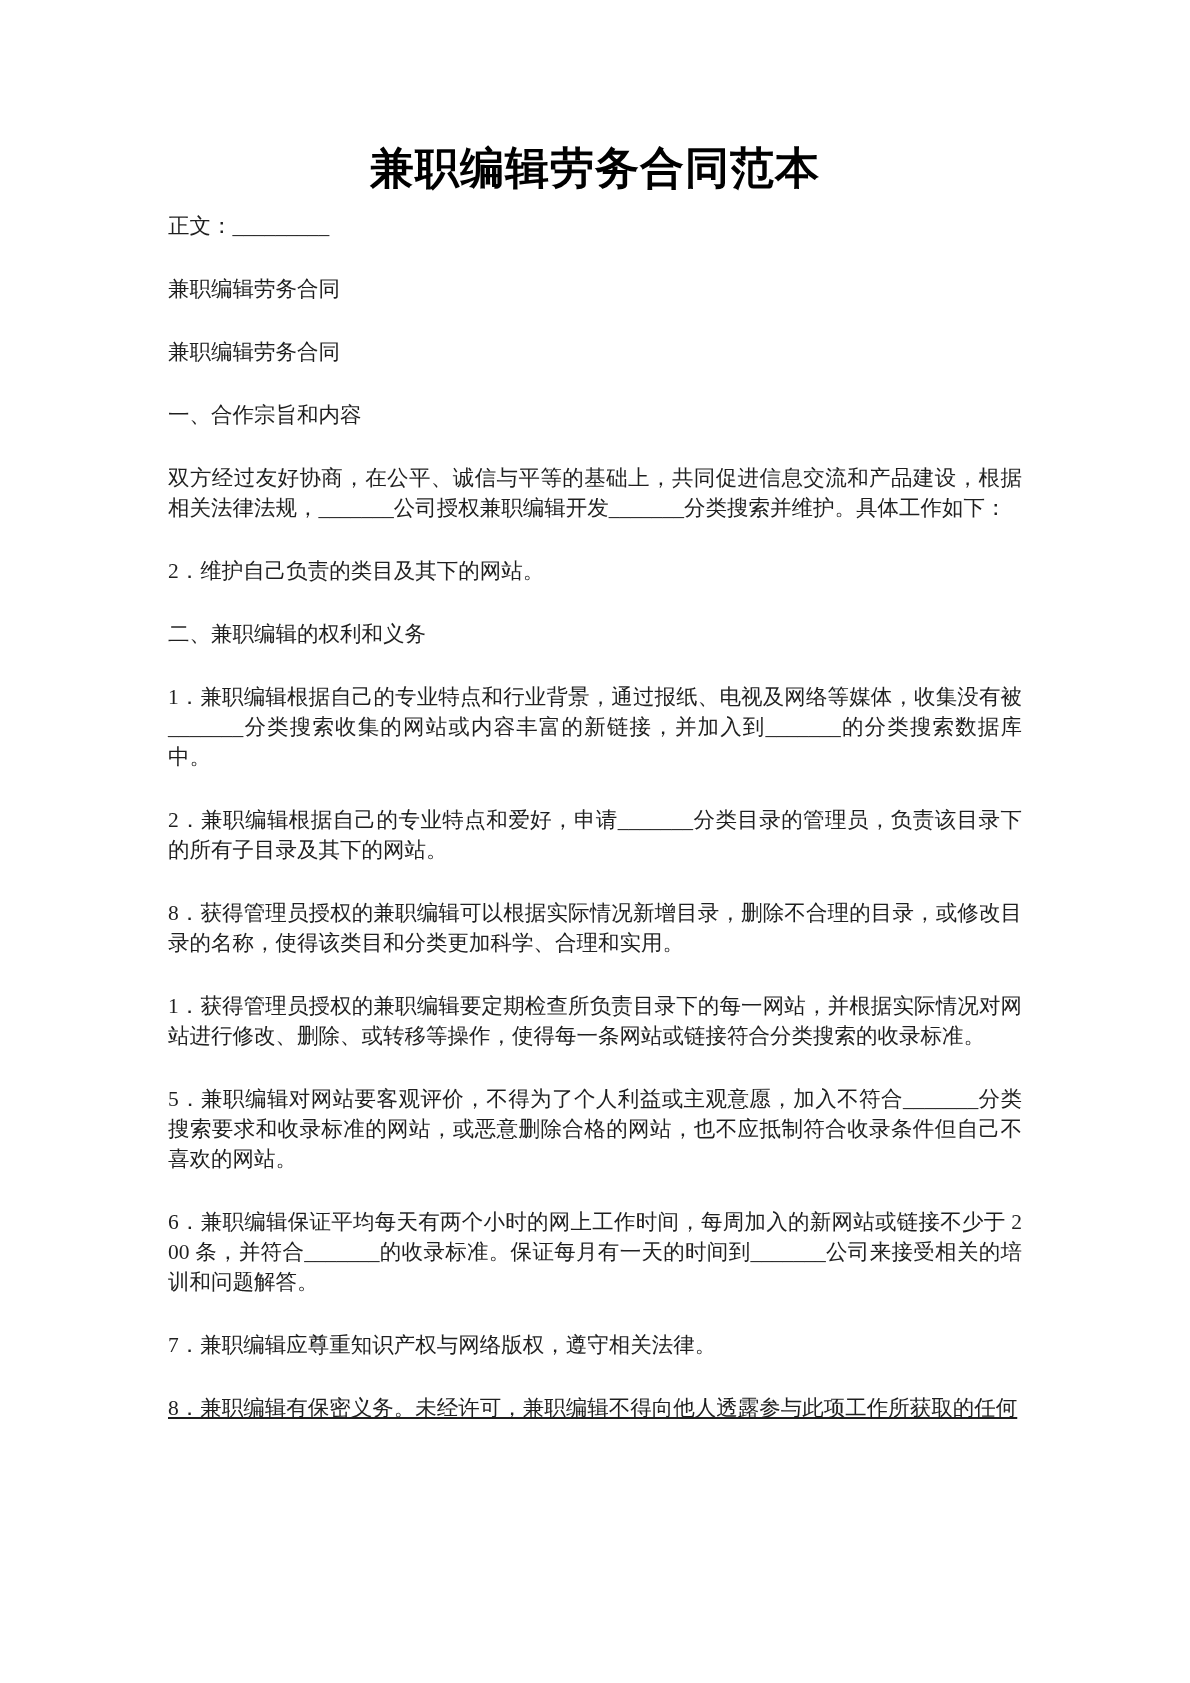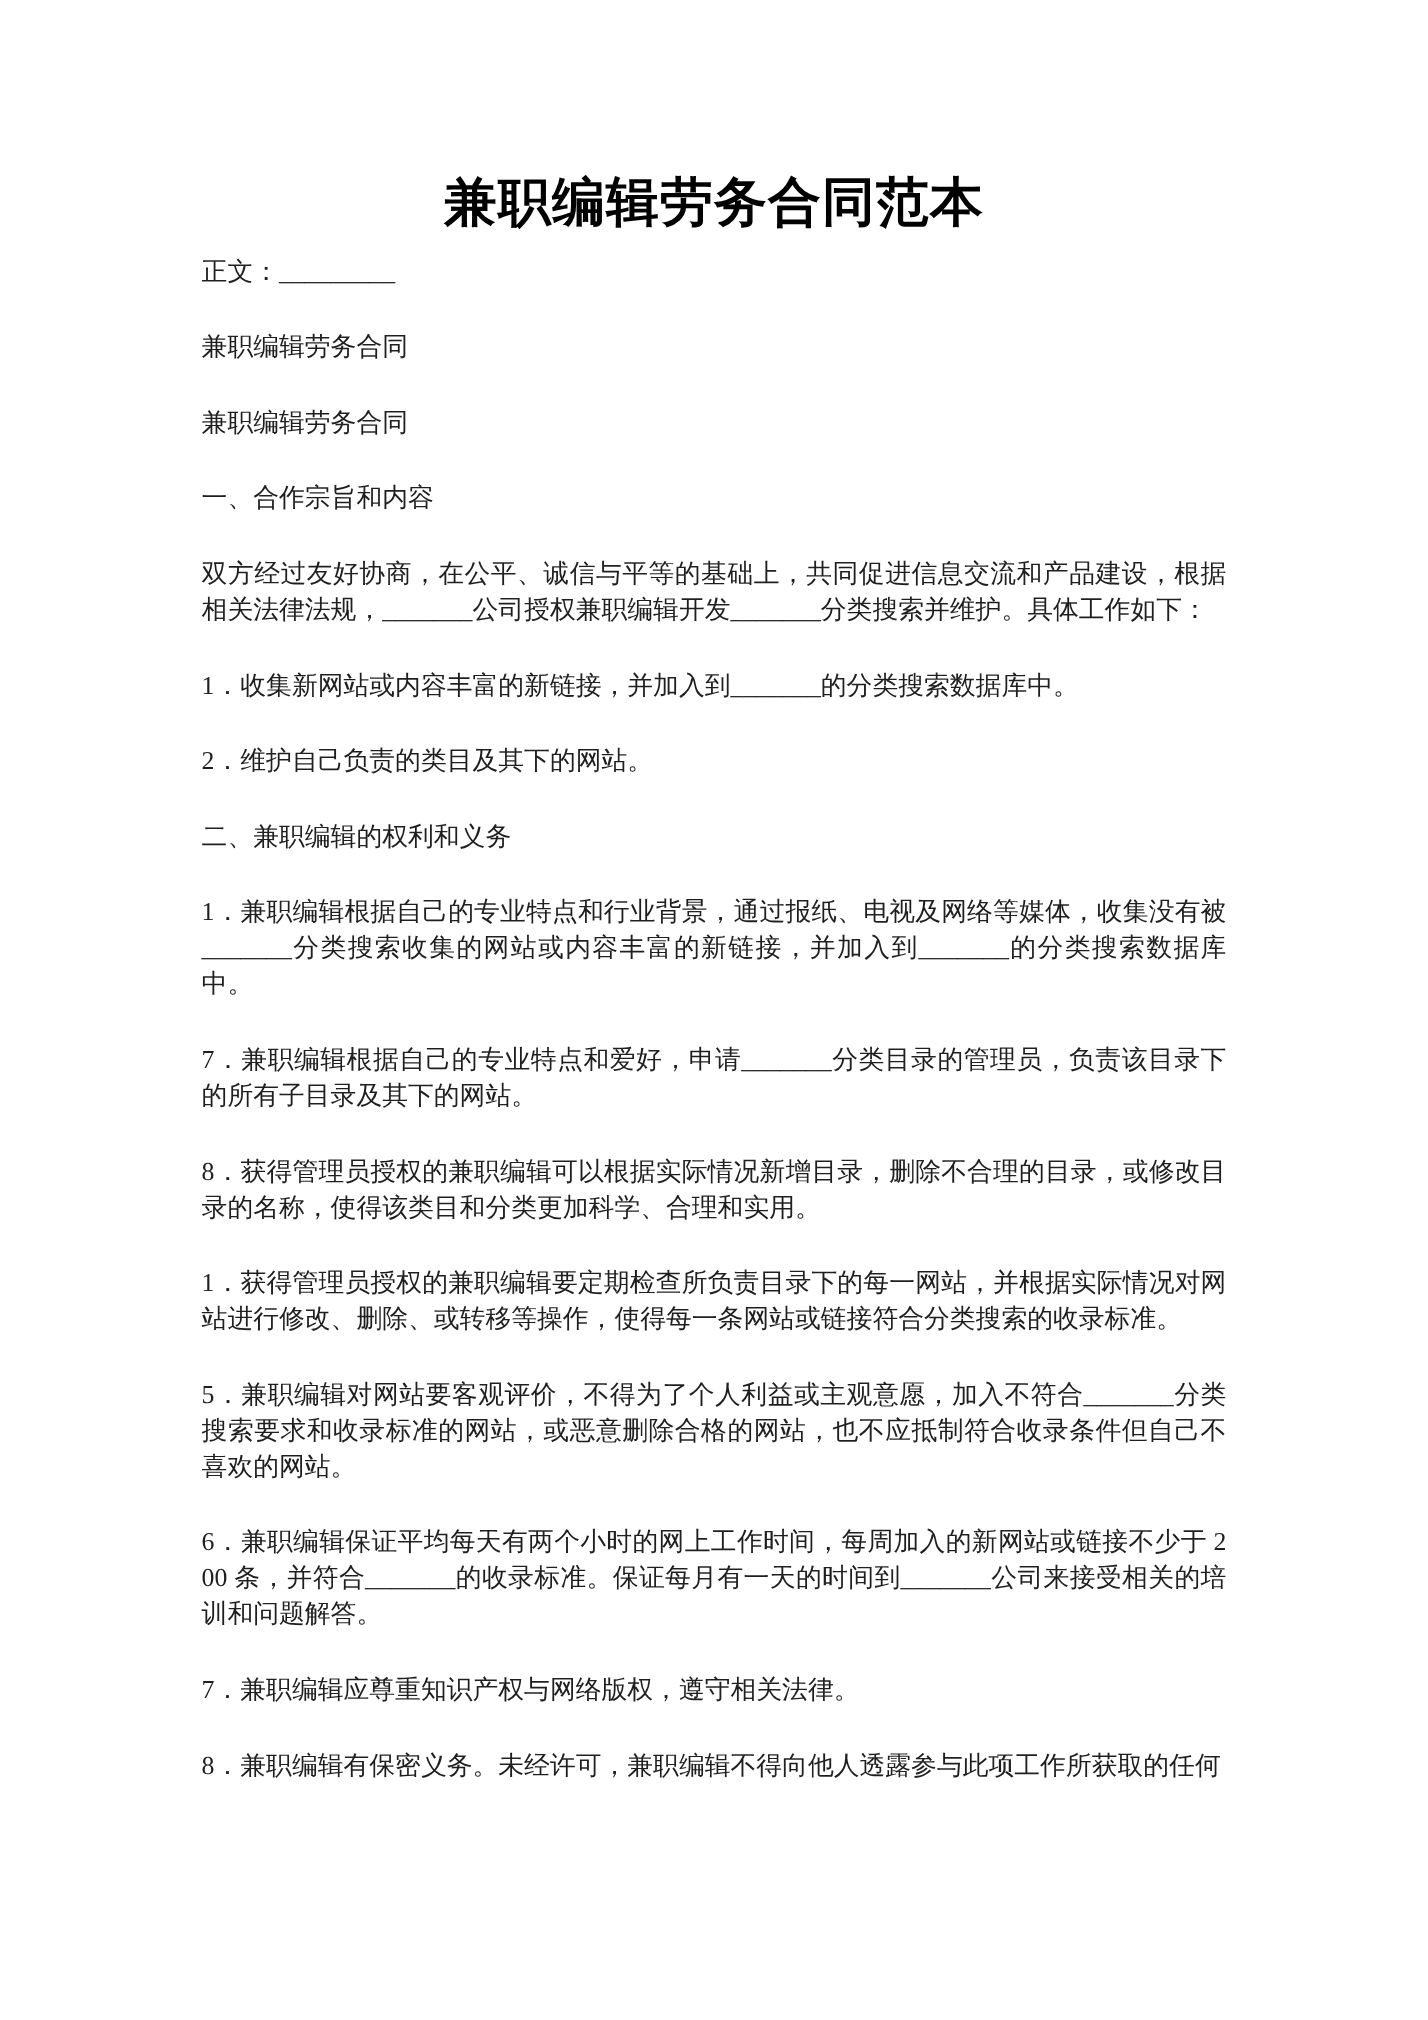--- a/index.html
+++ b/index.html
@@ -33,45 +33,45 @@
   }
   .para {
     margin: 0 0 33px 0;
     font-size: 21.5px;
     line-height: 30px;
     text-align: justify;
     word-break: break-all;
   }
   .para:last-child {
     margin-bottom: 0;
+    text-decoration: underline;
   }
   .section-head-1 {
     margin-top: 20px;
   }
   .section-head-2 {
     margin-top: 30px;
   }
 </style>
 </head>
 <body>
 
 <main class="page">
   <h1 class="doc-title">兼职编辑劳务合同范本</h1>
 
   <p class="para">正文：_________</p>
   <p class="para">兼职编辑劳务合同</p>
   <p class="para">兼职编辑劳务合同</p>
 
   <p class="para section-head-1">一、合作宗旨和内容</p>
   <p class="para">双方经过友好协商，在公平、诚信与平等的基础上，共同促进信息交流和产品建设，根据相关法律法规，_______公司授权兼职编辑开发_______分类搜索并维护。具体工作如下：</p>
-  <p class="para">1．收集新网站或内容丰富的新链接，并加入到_______的分类搜索数据库中。</p>
   <p class="para">2．维护自己负责的类目及其下的网站。</p>
 
   <p class="para section-head-2">二、兼职编辑的权利和义务</p>
   <p class="para">1．兼职编辑根据自己的专业特点和行业背景，通过报纸、电视及网络等媒体，收集没有被_______分类搜索收集的网站或内容丰富的新链接，并加入到_______的分类搜索数据库中。</p>
-  <p class="para">7．兼职编辑根据自己的专业特点和爱好，申请_______分类目录的管理员，负责该目录下的所有子目录及其下的网站。</p>
+  <p class="para">2．兼职编辑根据自己的专业特点和爱好，申请_______分类目录的管理员，负责该目录下的所有子目录及其下的网站。</p>
   <p class="para">8．获得管理员授权的兼职编辑可以根据实际情况新增目录，删除不合理的目录，或修改目录的名称，使得该类目和分类更加科学、合理和实用。</p>
   <p class="para">1．获得管理员授权的兼职编辑要定期检查所负责目录下的每一网站，并根据实际情况对网站进行修改、删除、或转移等操作，使得每一条网站或链接符合分类搜索的收录标准。</p>
   <p class="para">5．兼职编辑对网站要客观评价，不得为了个人利益或主观意愿，加入不符合_______分类搜索要求和收录标准的网站，或恶意删除合格的网站，也不应抵制符合收录条件但自己不喜欢的网站。</p>
   <p class="para">6．兼职编辑保证平均每天有两个小时的网上工作时间，每周加入的新网站或链接不少于 200 条，并符合_______的收录标准。保证每月有一天的时间到_______公司来接受相关的培训和问题解答。</p>
   <p class="para">7．兼职编辑应尊重知识产权与网络版权，遵守相关法律。</p>
   <p class="para">8．兼职编辑有保密义务。未经许可，兼职编辑不得向他人透露参与此项工作所获取的任何</p>
 </main>
 
 </body></html>

